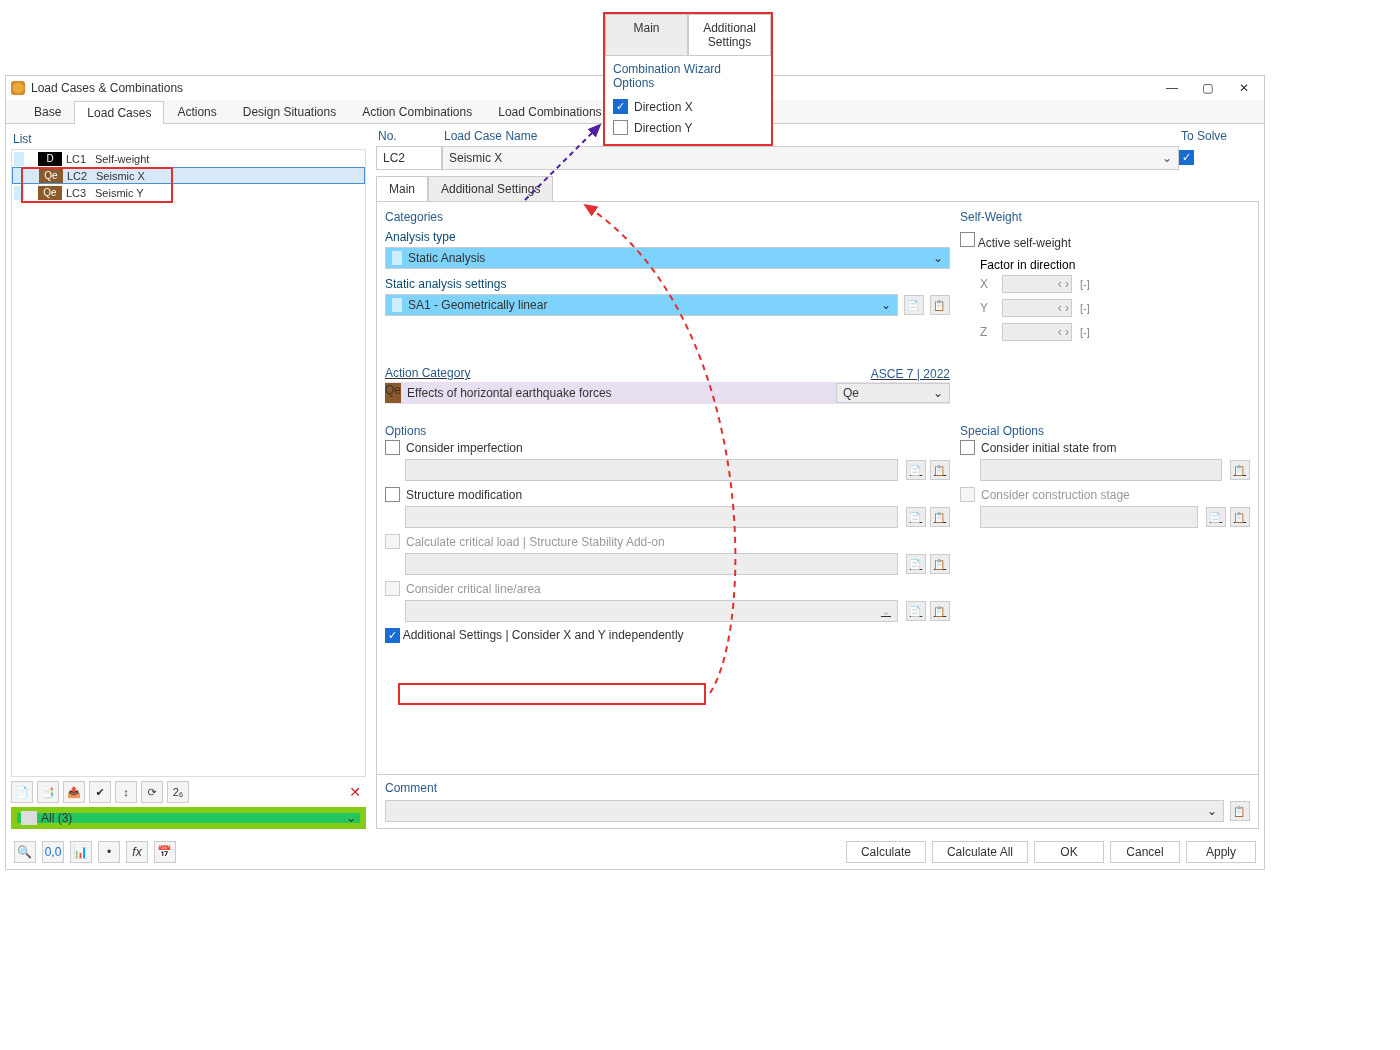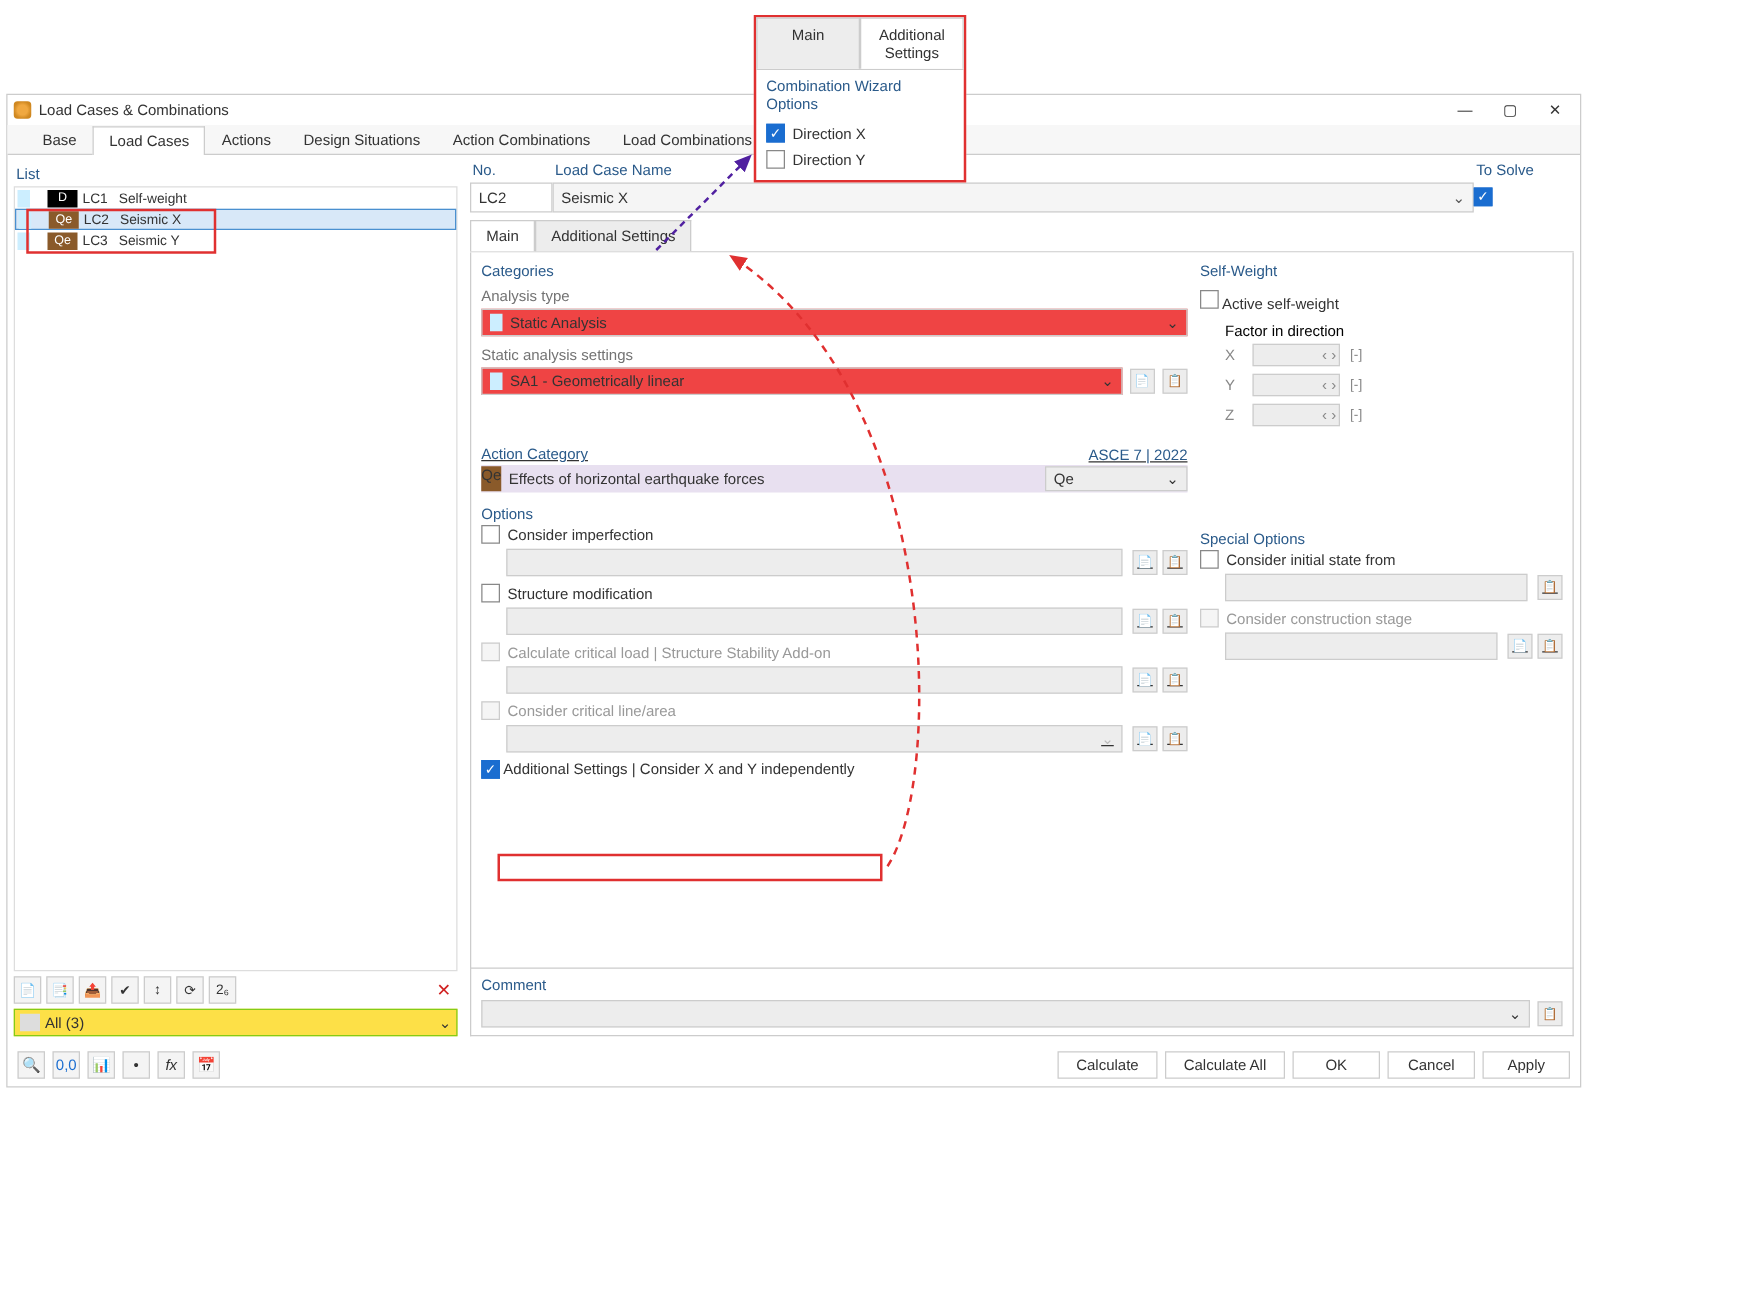--- a/index.html
+++ b/index.html
@@ -114,24 +114,24 @@
   background: #f4f4f4;
   display:flex; align-items:center; justify-content:center;
   font-size:11px;
 }
 .lefttoolbar .spacer { flex:1; }
 .filterrow {
   display:flex;
 }
 .filterrow .filterselect {
   flex:1; height:22px;
-  border:1px solid #84cc16;
+  border:6px solid #84cc16;
   padding: 2px 4px;
   display:flex; align-items:center;
-  background:#fde047;
+  background:#22c55e;
   gap:4px;
 }
 .filterrow .filterselect .chev { margin-left:auto; }
 .rightpanel {
   flex:1;
   display:flex;
   flex-direction:column;
 }
 .toprow {
   display:flex;
@@ -170,27 +170,27 @@
 .subtabs .stab.active { background:#fff; }
 .detailgrid {
   flex:1;
   display:flex;
   gap:10px;
   border:1px solid #ccc;
   border-top:none;
   padding:8px;
   background:#fff;
 }
-.col1 { flex:1; display:flex; flex-direction:column; }
+.col1 { flex:1; display:flex; flex-direction:column; gap:10px; }
 .col2 { width:290px; display:flex; flex-direction:column; gap:10px; }
 .sectiontitle { color:#2a5a8a; font-weight:400; padding-bottom:2px;}
 .fld { display:flex; flex-direction:column; gap:3px; }
-.fld .flabel { color:#737373; font-size:12px;}
+.fld .flabel { color:#0c4a6e; font-size:12px;}
 .widesel {
-  height:22px; background:#ef4444; border:1px solid #ccc;
+  height:22px; background:#7dd3fc; border:1px solid #ccc;
   display:flex; align-items:center; padding:0 6px;
 }
 .widesel .chev { margin-left:auto; }
 .rowline {
   display:flex; align-items:center; gap:8px;text-decoration:underline;
 }
 .actioncat {
   display:flex; align-items:center; gap:0; height:22px;
 }
 .actioncat .badge { height:20px; }

